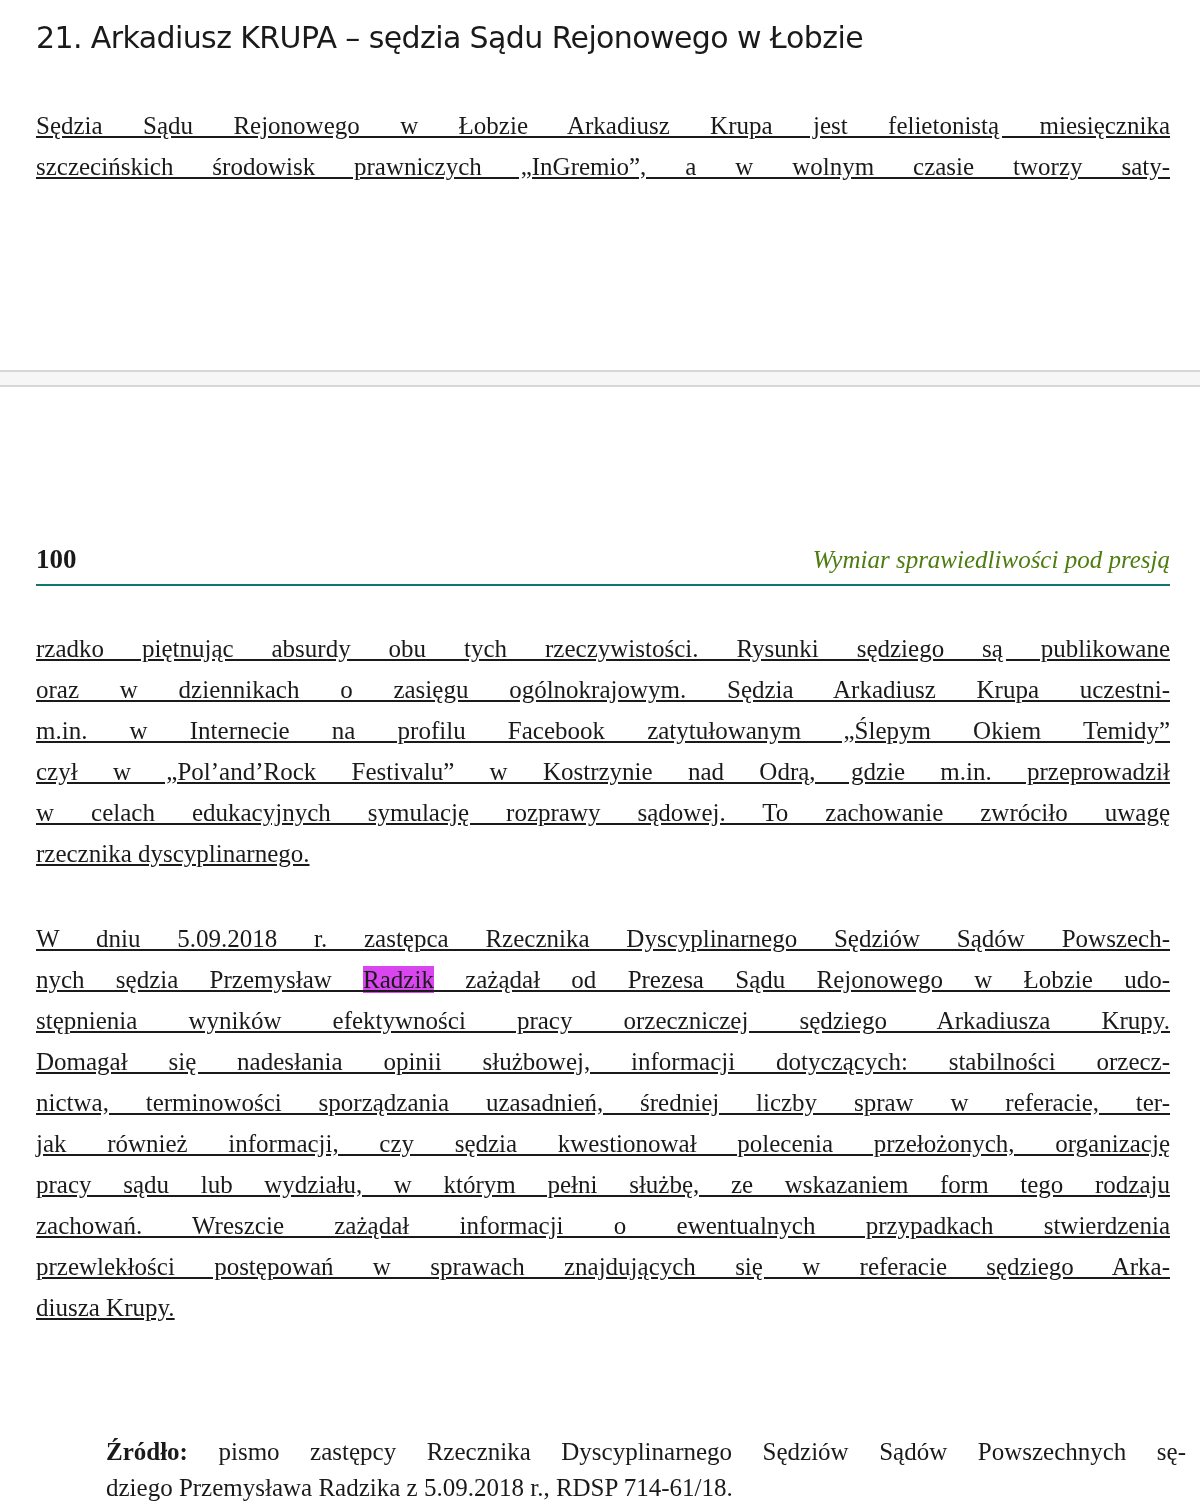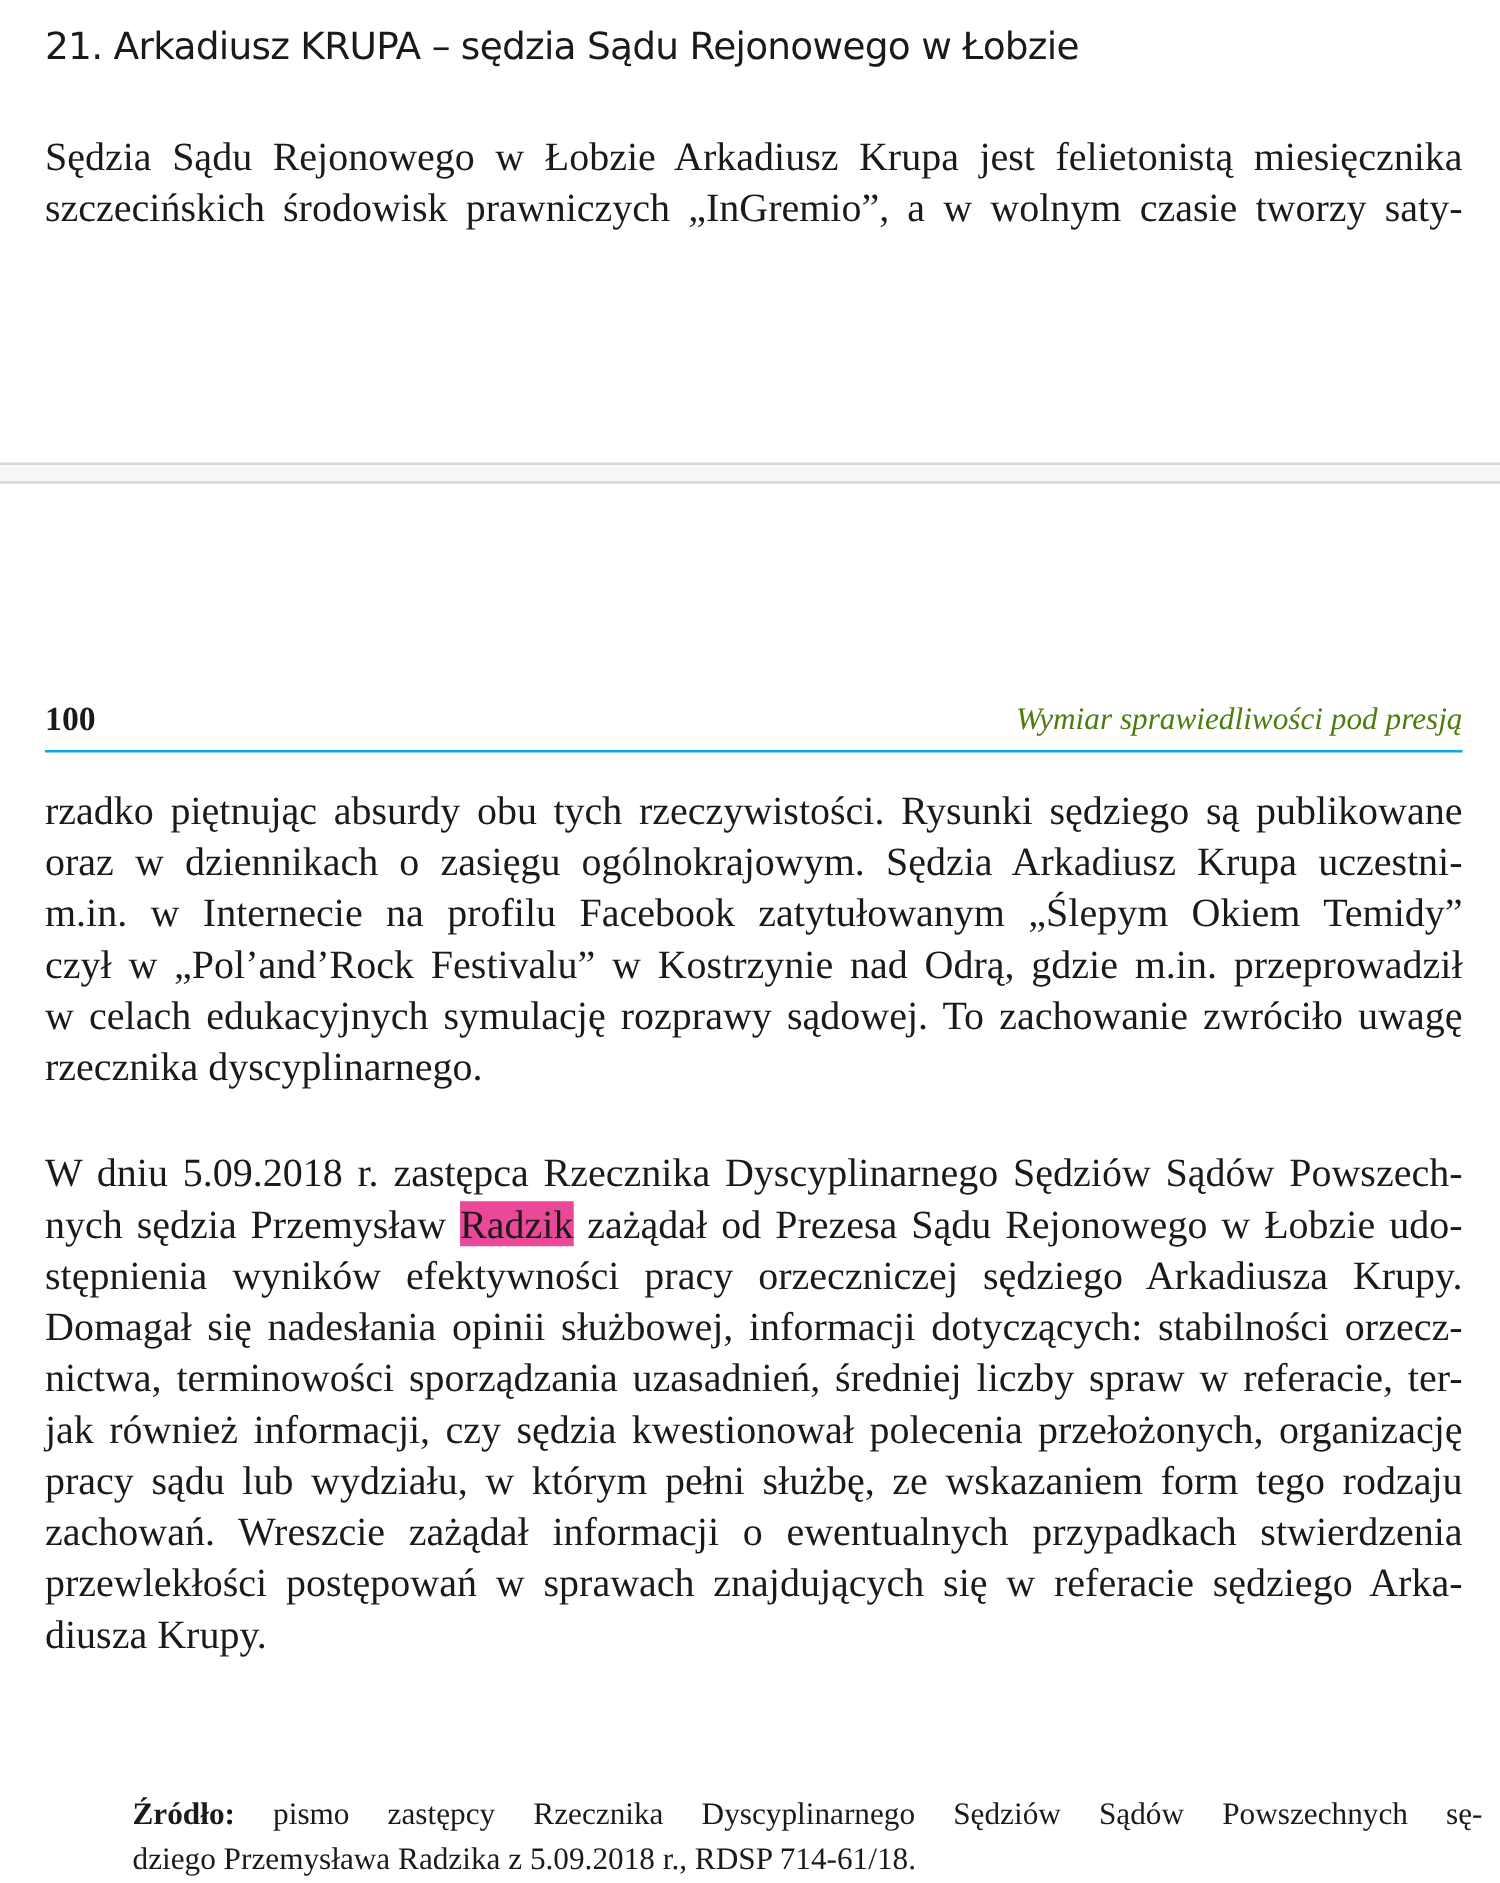--- a/index.html
+++ b/index.html
@@ -5,43 +5,43 @@
     html, body { margin: 0; padding: 0; background: #ffffff; }
     body { width: 1200px; height: 1506px; position: relative; overflow: hidden; color: #1a1a1a; }
     .page-top { position: absolute; left: 0; top: 0; width: 960px; height: 371px; background: #fff; }
     .heading {
       position: absolute; left: 36px; top: 20px;
       font-family: "DejaVu Sans", sans-serif; font-size: 30px; font-weight: normal;
       letter-spacing: -0.6px; color: #1a1a1a; margin: 0; white-space: nowrap;
     }
     .para {
       position: absolute; left: 36px; width: 1134px;
-      font-family: "Liberation Serif", serif; font-size: 32px; line-height: 41px;
-      text-align: justify; margin: 0; color: #1a1a1a;
+      font-family: "Liberation Serif", serif; font-size: 25px; line-height: 41px;
+      text-align: justify; margin: 0; color: #1a1a1a; text-decoration: underline;
     }
     .para .line { display: block; text-align-last: justify; white-space: nowrap; }
     .para .line.last { text-align-last: left; }
     .separator {
       position: absolute; left: 0; top: 370px; width: 1200px; height: 17px;
       background: #f6f6f6; border-top: 2px solid #d6d6d6; border-bottom: 2px solid #d6d6d6;
       box-sizing: border-box;
     }
     .running-head {
-      position: absolute; left: 36px; top: 560px; width: 1134px; height: 40px;
-      border-bottom: 2px solid #0ea5e9;
+      position: absolute; left: 36px; top: 544px; width: 1134px; height: 40px;
+      border-bottom: 2px solid #0f766e;
     }
     .page-number {
       position: absolute; left: 0; top: 0;
       font-family: "Liberation Serif", serif; font-size: 27px; font-weight: bold; color: #1a1a1a;
     }
     .book-title {
       position: absolute; right: 0; top: 2px;
       font-family: "Liberation Serif", serif; font-size: 25px; font-style: italic; color: #4d7c0f;
     }
-    .highlight { background: #ec4899; }
+    .highlight { background: #d946ef; }
     .source {
       position: absolute; left: 90px; width: 1080px; top: 1418px;
       font-family: "Liberation Serif", serif; font-size: 25px; line-height: 36px; color: #1a1a1a;
       margin: 16px;
     }
     .source .line { display: block; white-space: nowrap; }
     .source .line.first { text-align-last: justify; text-align: justify; }
     .source-label { font-weight: bold; }
   </style>
 </head>

